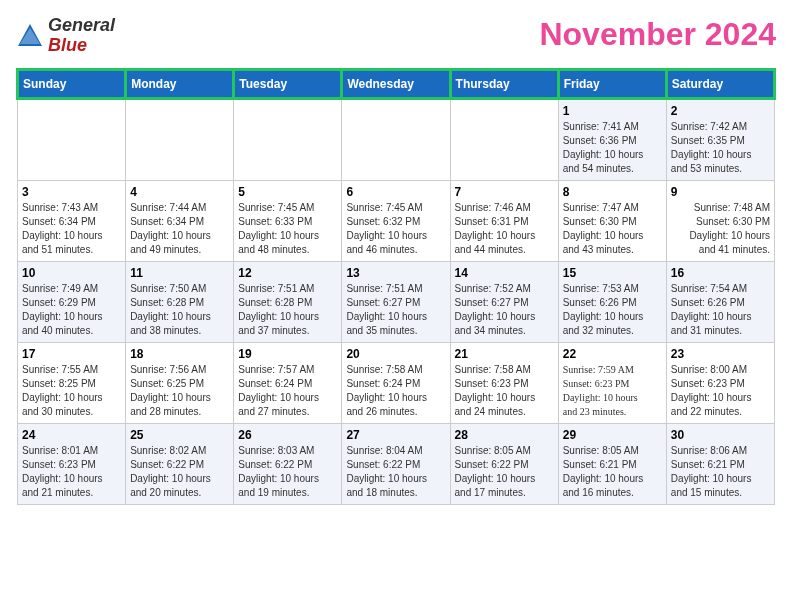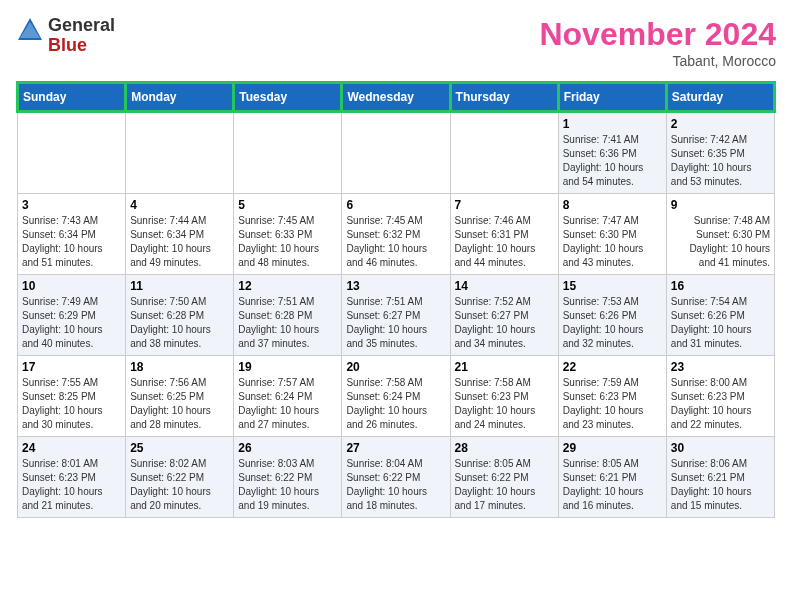--- a/index.html
+++ b/index.html
@@ -11,22 +11,23 @@
       padding: 16px;
     }
     .header {
       display: flex;
       justify-content: space-between;
       align-items: flex-start;
       margin-bottom: 12px;
     }
     .logo {
       display: flex;
-      align-items: flex-start;
+      align-items: center;
       gap: 4px;
+      font-style: italic;
     }
     .logo-text {
       font-size: 18px;
       font-weight: bold;
       line-height: 1.1;
     }
     .logo-general { color: #333; }
     .logo-blue { color: #b91c1c; }
     .logo-icon {
       width: 28px;
@@ -96,21 +97,20 @@
       <polygon points="14,2 26,24 2,24" fill="#1a6bbf"></polygon>
       <polygon points="14,6 24,22 4,22" fill="#fff" opacity="0.3"></polygon>
     </svg>
     <div class="logo-text">
       <span class="logo-general">General</span><br>
       <span class="logo-blue">Blue</span>
     </div>
   </div>
   <div class="title-block">
     <div class="month-title">November 2024</div>
-    <div class="subtitle">Tabant, Morocco</div>
   </div>
 </div>
 
 <table class="calendar">
   <thead>
     <tr id="header-row">
         <th>Sunday</th>
         <th>Monday</th>
         <th>Tuesday</th>
         <th>Wednesday</th>
@@ -274,21 +274,21 @@
         </td>
         <td>
           <span class="day-num">21</span>
           <div class="day-info" style="white-space: pre-line;">Sunrise: 7:58 AM
 Sunset: 6:23 PM
 Daylight: 10 hours
 and 24 minutes.</div>
         </td>
         <td>
           <span class="day-num">22</span>
-          <div class="day-info" style="white-space: pre-line;">Sunrise: 7:59 AM
+          <div class="day-info" style="white-space: pre-line; font-family: Liberation Serif, serif;">Sunrise: 7:59 AM
 Sunset: 6:23 PM
 Daylight: 10 hours
 and 23 minutes.</div>
         </td>
         <td>
           <span class="day-num">23</span>
           <div class="day-info" style="white-space: pre-line;">Sunrise: 8:00 AM
 Sunset: 6:23 PM
 Daylight: 10 hours
 and 22 minutes.</div>

